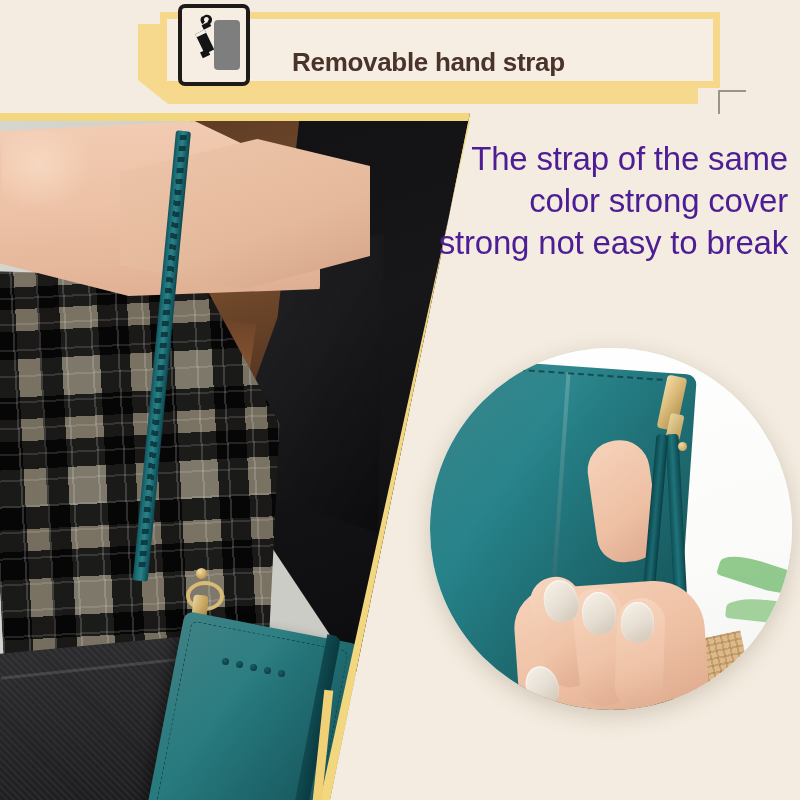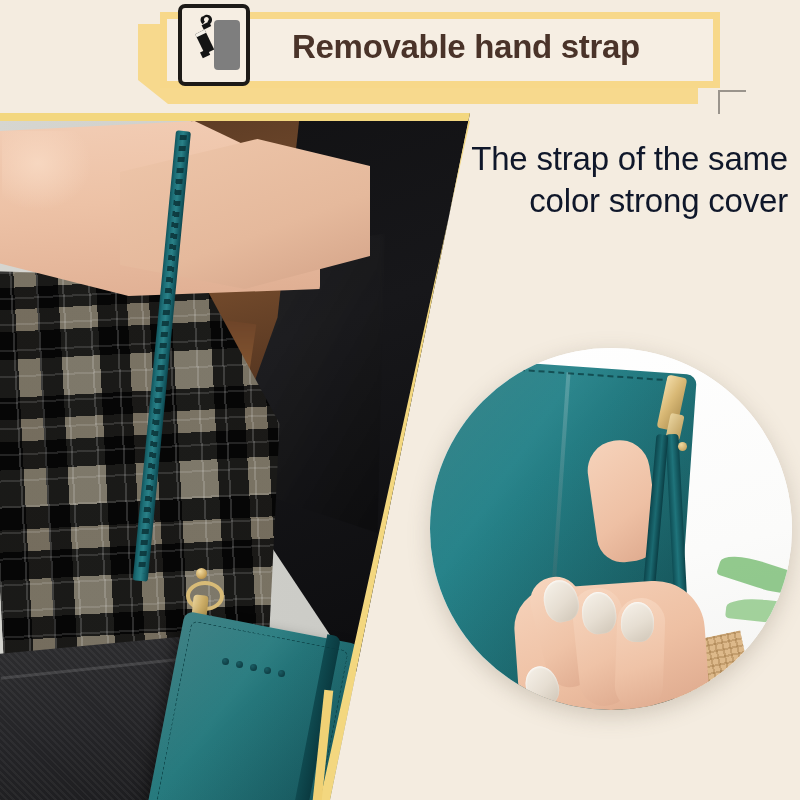--- a/index.html
+++ b/index.html
@@ -26,24 +26,24 @@
   .banner-frame {
     position: absolute;
     left: 160px; top: 12px;
     width: 560px; height: 76px;
     border: 7px solid #f7d88a;
     background: #f6eee3;
     box-sizing: border-box;
   }
   .banner-title {
     position: absolute;
-    left: 292px; top: 19px;
+    left: 292px; top: 34px;
     width: 410px; height: 56px;
     line-height: 56px;
-    font-size: 33px;
+    font-size: 26px;
     font-weight: bold;
     color: #4a3329;
     letter-spacing: -0.3px;
     white-space: nowrap;
   }
   .icon-box {
     position: absolute;
     left: 178px; top: 4px;
     width: 72px; height: 82px;
     background: #f6eee3;
@@ -62,21 +62,21 @@
   }
 
   
   .desc {
     position: absolute;
     left: 388px; top: 138px;
     width: 400px;
     text-align: right;
     font-size: 33px;
     line-height: 42px;
-    color: #0f172a;
+    color: #4c1d95;
     letter-spacing: -0.2px;
   }
   .desc div { white-space: nowrap; }
 
   
   .photo-main {
     position: absolute;
     left: 0; top: 113px;
     width: 470px; height: 687px;
     overflow: hidden;
@@ -472,15 +472,16 @@
       <path d="M18 44.5l7.4-3.6 2.8 5.8-7.4 3.6z" fill="#141414"></path>
     </svg>
   </div>
 
   <div class="banner-title">Removable hand strap</div>
   <div class="corner-mark"></div>
 
   <div class="desc">
     <div>The strap of the same</div>
     <div>color strong cover</div>
+    <div>strong not easy to break</div>
   </div>
 
 </div>
 
 </body></html>

